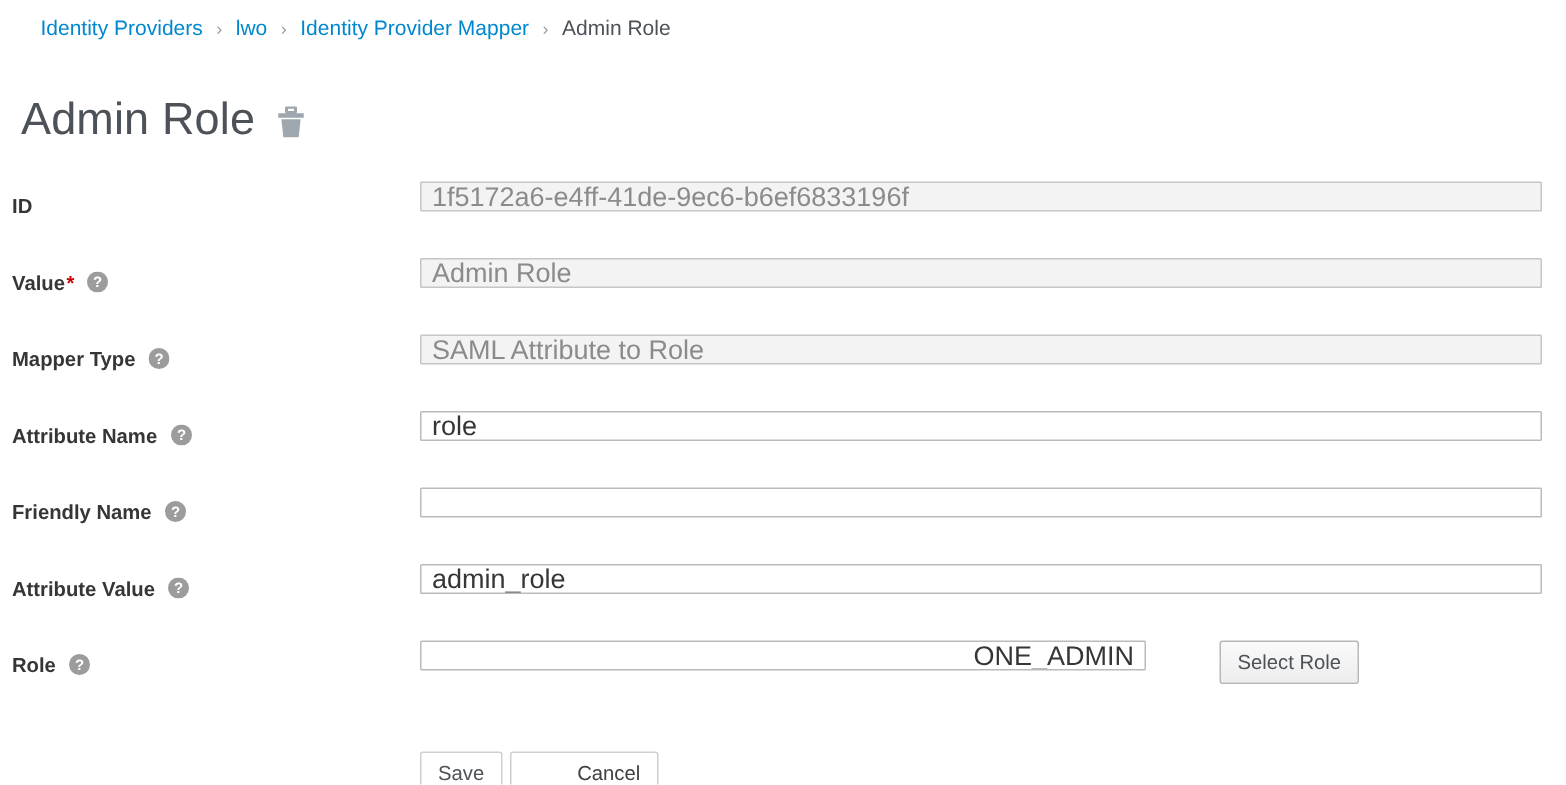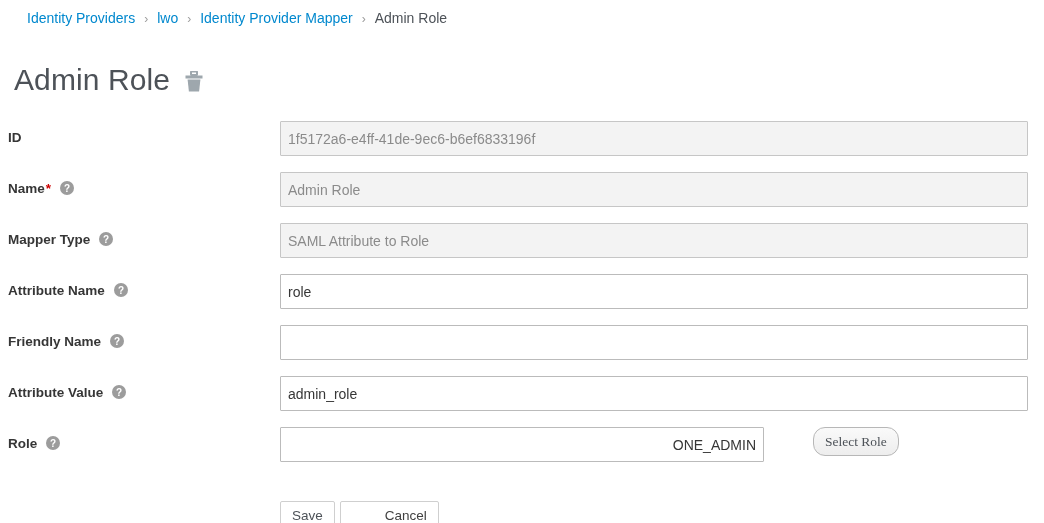--- a/index.html
+++ b/index.html
@@ -102,28 +102,28 @@
     vertical-align: -2px;
     margin-left: 5px;
     cursor: pointer;
   }
 
   .form-control {
     position: absolute;
     left: 280px;
     top: 3px;
     width: 748px;
-    height: 35px;
+    height: 20px;
     box-sizing: border-box;
     border: 1px solid #bbbbbb;
     border-radius: 1px;
     background: #ffffff;
     color: #363636;
     font-family: "Liberation Sans", sans-serif;
-    font-size: 14px;
+    font-size: 18px;
     padding: 0 7px;
     outline: none;
   }
   .form-control::placeholder {
     color: #9b9b9b;
     opacity: 1;
   }
   .form-control[disabled] {
     background: #f3f3f3;
     color: #8b8b8b;
@@ -137,22 +137,22 @@
 
   .inline-btn {
     position: absolute;
     left: 813px;
     top: 3px;
     height: 29px;
     padding: 0 11px;
     box-sizing: border-box;
     background: linear-gradient(to bottom, #fafafa 0%, #ededed 100%);
     border: 1px solid #b7b7b7;
-    border-radius: 12px;
-    font-family: Liberation Serif, serif;
+    border-radius: 2px;
+    font-family: Liberation Sans, sans-serif;
     font-size: 13.5px;
     color: #4d5258;
     cursor: pointer;
     white-space: nowrap;
   }
 
   
   .actions {
     position: absolute;
     left: 280px;
@@ -204,21 +204,21 @@
 
   <div class="form-row">
     <div class="form-label">
       <span>ID</span>
     </div>
     <input class="form-control" type="text" disabled="" value="1f5172a6-e4ff-41de-9ec6-b6ef6833196f" style="">
   </div>
 
   <div class="form-row">
     <div class="form-label">
-      <span>Name</span><span class="req-star">*</span>
+      <span>Value</span><span class="req-star">*</span>
       <span class="help-icon">
         <svg width="14" height="14" viewBox="0 0 14 14" aria-hidden="true">
           <circle cx="7" cy="7" r="7" fill="#9c9c9c"></circle>
           <text x="7" y="10.6" text-anchor="middle" font-family="Liberation Sans, sans-serif" font-size="10" font-weight="bold" fill="#ffffff">?</text>
         </svg>
       </span>
     </div>
     <input class="form-control" type="text" disabled="" value="Admin Role" style="">
   </div>
 

